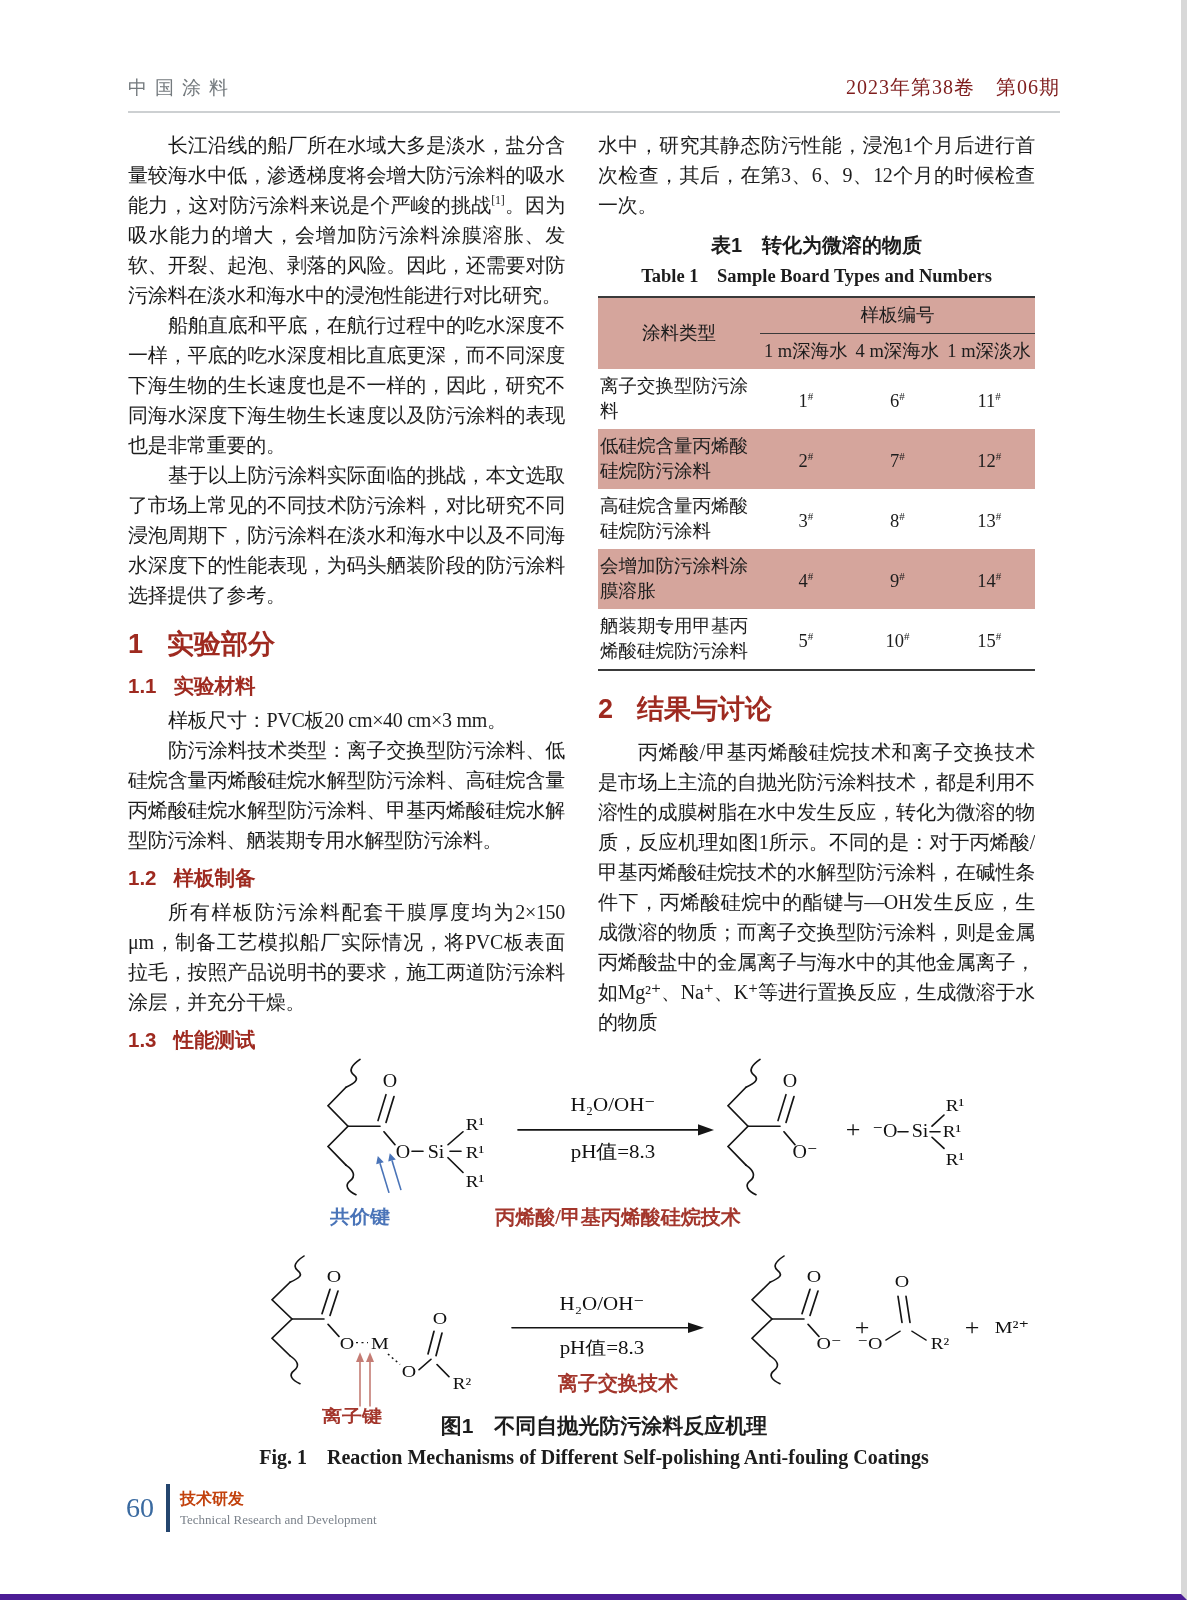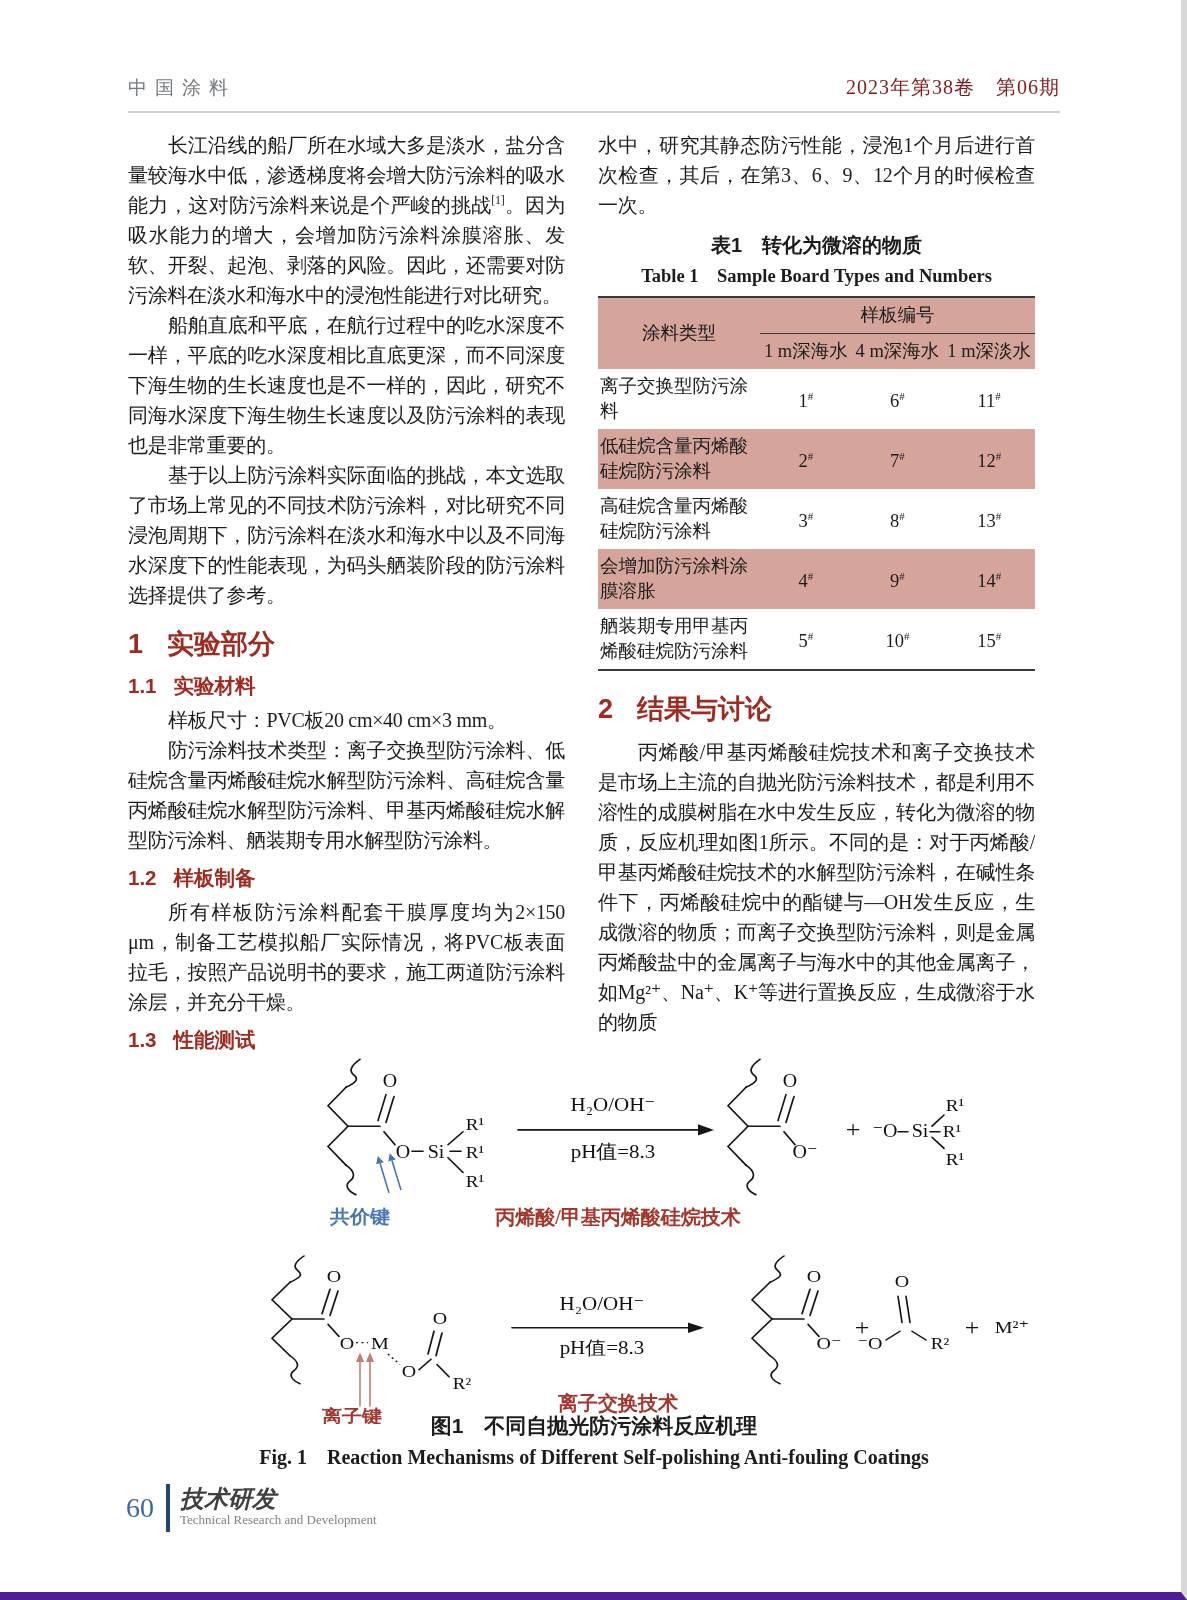--- a/index.html
+++ b/index.html
@@ -1,19 +1,19 @@
 <!DOCTYPE html>
 <html><head>
 <meta charset="utf-8">
 <style>
   html,body{margin:0;padding:0;background:#e9e9e9;}
   .page{
     position:relative;width:1187px;height:1600px;margin:0 auto;
     background:#ffffff;overflow:hidden;
-    border-right:6px solid #d8d8d8;border-bottom:8px solid #4c1d95;box-sizing:border-box;
+    border-right:6px solid #d8d8d8;border-bottom:6px solid #4c1d95;box-sizing:border-box;
     font-family:"Liberation Serif","DejaVu Serif",serif;color:#1c1c1c;
   }
   
   .header{position:absolute;left:128px;top:74px;width:932px;display:flex;
     justify-content:space-between;align-items:flex-end;
     border-bottom:2px solid #cdd0d2;padding-bottom:10px;}
   .journal{font-size:19px;color:#747a7e;letter-spacing:8px;}
   .issue{font-size:20px;color:#7f1d1d;letter-spacing:1px;}
   
   .col{position:absolute;top:130px;width:437px;height:928px;overflow:hidden;}
@@ -41,41 +41,41 @@
   td.typ{text-align:left;padding-left:10px;width:158px;}
   td.num,th.sub{text-align:center;}
   th.grp{text-align:center;border-bottom:1.5px solid #3a3a3a;padding-bottom:2px;}
   th.typehead{text-align:center;}
   sup.hash{font-size:11px;}
   
   .fig-area{position:absolute;left:128px;top:1046px;width:932px;height:430px;}
   .fig-svg{position:absolute;display:block;}
   .tech-label{position:absolute;width:700px;left:140px;text-align:center;
     font-weight:bold;font-size:20px;color:#a3362c;}
-  .cap-zh{position:absolute;top:366px;left:0;width:932px;text-align:center;
+  .cap-zh{position:absolute;top:366px;left:10px;width:932px;text-align:center;
     font-family:"Liberation Sans","DejaVu Sans",sans-serif;font-weight:bold;font-size:21px;}
   .cap-en{position:absolute;top:398px;left:0;width:932px;text-align:center;
     font-weight:bold;font-size:20px;}
   
   .bd{stroke:#151515;stroke-width:1.7;fill:none;stroke-linecap:round;}
   .dt{stroke:#151515;stroke-width:1.6;fill:none;stroke-dasharray:2 3.5;}
   .blu{stroke:#4a74b8;stroke-width:1.6;fill:none;}
   .red{stroke:#c47c74;stroke-width:1.6;fill:none;}
   text.at{font-family:"Liberation Serif","DejaVu Serif",serif;font-size:20px;fill:#111;}
   text.rr{font-family:"Liberation Serif","DejaVu Serif",serif;font-size:19px;fill:#111;}
   text.cond{font-family:"Liberation Serif","DejaVu Serif",serif;font-size:21px;fill:#111;}
   text.plus{font-family:"Liberation Serif","DejaVu Serif",serif;font-size:26px;fill:#111;}
   text.lblb{font-family:"Liberation Serif","DejaVu Serif",serif;font-weight:bold;font-size:20px;fill:#4a74b8;}
   text.lblr{font-family:"Liberation Serif","DejaVu Serif",serif;font-weight:bold;font-size:20px;fill:#a3362c;}
   
   .footer{position:absolute;left:126px;top:1484px;display:flex;align-items:center;}
   .pgnum{font-size:28px;color:#3a6aa0;margin-right:12px;}
   .fbar{width:4px;height:48px;background:#24456e;margin-right:10px;}
   .fsec-zh{font-family:"Liberation Sans","DejaVu Sans",sans-serif;font-weight:bold;
-    font-size:24px;color:#404040;line-height:24px;font-style:italic;}
+    font-size:16px;color:#c2410c;line-height:24px;}
   .fsec-en{font-size:13px;color:#7b828b;line-height:18px;}
 </style>
 </head>
 <body>
 
 <div class="page">
 
   <div class="header">
     <span class="journal">中国涂料</span>
     <span class="issue">2023年第38卷　第06期</span>
@@ -268,21 +268,21 @@
         <line class="bd" x1="698" y1="92" x2="694" y2="62"></line>
         <text class="at" x="690" y="52" text-anchor="middle">O</text>
         <line class="bd" x1="688" y1="102" x2="674" y2="112"></line>
         <text class="at" x="658" y="122" text-anchor="middle">⁻O</text>
         <line class="bd" x1="700" y1="102" x2="714" y2="112"></line>
         <text class="rr" x="728" y="122" text-anchor="middle">R²</text>
       </g>
       <text class="plus" x="760" y="106" text-anchor="middle">+</text>
       <text class="at" x="800" y="104" text-anchor="middle">M²⁺</text>
     </svg>
-    <div class="tech-label" style="top:344px;font-family:Liberation Serif, serif;">离子交换技术</div>
+    <div class="tech-label" style="top:324px;font-family:Liberation Serif, serif;">离子交换技术</div>
 
     <div class="cap-zh">图1　不同自抛光防污涂料反应机理</div>
     <div class="cap-en">Fig. 1　Reaction Mechanisms of Different Self-polishing Anti-fouling Coatings</div>
   </div>
 
   <div class="footer">
     <span class="pgnum">60</span>
     <span class="fbar"></span>
     <span>
       <div class="fsec-zh">技术研发</div>

